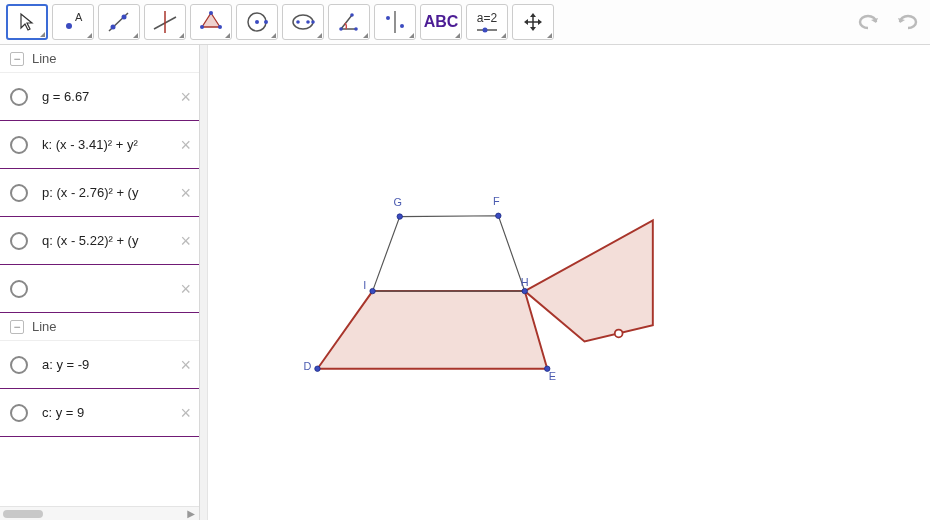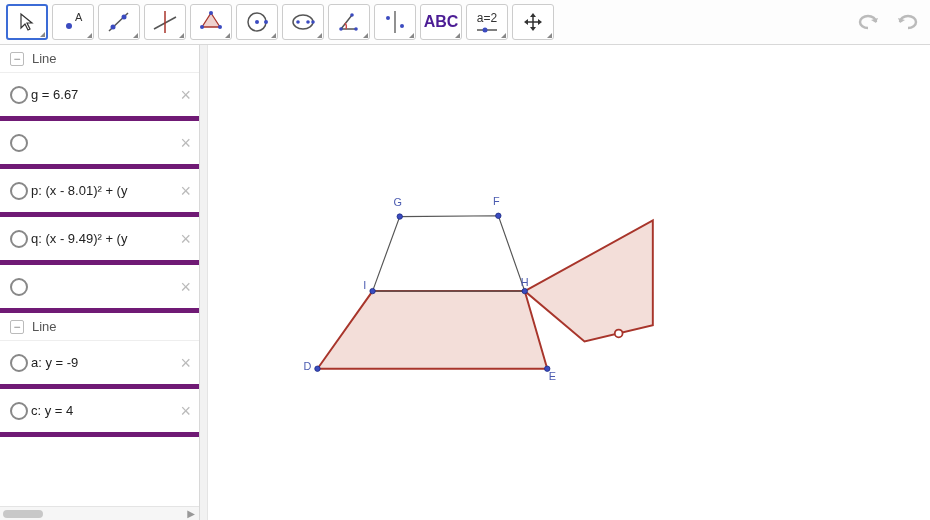--- a/index.html
+++ b/index.html
@@ -41,22 +41,22 @@
   .section-header {
     display: flex; align-items: center; gap: 8px; padding: 6px 10px;
     font-size: 13px; color: #555; border-bottom: 1px solid #eee;
   }
   .section-toggle {
     width: 14px; height: 14px; border: 1px solid #bbb; border-radius: 2px;
     display: flex; align-items: center; justify-content: center;
     font-size: 12px; color: #888; line-height: 1;
   }
   .row {
-    display: flex; align-items: center; gap: 3px; padding: 10px 10px;
-    border-bottom: 5px solid #701a75; position: relative; height: 48px;
+    display: flex; align-items: center; gap: 14px; padding: 10px 10px;
+    border-bottom: 1px solid #701a75; position: relative; height: 48px;
   }
   .vis-circle {
     width: 18px; height: 18px; border: 2px solid #888; border-radius: 50%;
     flex-shrink: 0;
   }
   .row .label {
     font-size: 13px; color: #222; flex: 1; white-space: nowrap; overflow: hidden;
     text-overflow: ellipsis;
   }
   .row .x {
@@ -199,48 +199,49 @@
             <span class="section-toggle">−</span>
             <span>Line</span>
           </div>
           <div class="row">
       <div class="vis-circle"></div>
       <div class="label">g = 6.67</div>
       <div class="x">×</div>
           </div>
           <div class="row">
       <div class="vis-circle"></div>
-      <div class="x">×</div>
-          </div>
-          <div class="row">
-      <div class="vis-circle"></div>
-      <div class="label">p: (x - 8.01)² + (y</div>
-      <div class="x">×</div>
-          </div>
-          <div class="row">
-      <div class="vis-circle"></div>
-      <div class="label">q: (x - 9.49)² + (y</div>
+      <div class="label">k: (x - 3.41)² + y²</div>
+      <div class="x">×</div>
+          </div>
+          <div class="row">
+      <div class="vis-circle"></div>
+      <div class="label">p: (x - 2.76)² + (y</div>
+      <div class="x">×</div>
+          </div>
+          <div class="row">
+      <div class="vis-circle"></div>
+      <div class="label">q: (x - 5.22)² + (y</div>
       <div class="x">×</div>
           </div>
           <div class="row">
       <div class="vis-circle"></div>
       <div class="x">×</div>
           </div>
           <div class="section-header">
             <span class="section-toggle">−</span>
             <span>Line</span>
           </div>
           <div class="row">
       <div class="vis-circle"></div>
       <div class="label">a: y = -9</div>
       <div class="x">×</div>
           </div>
           <div class="row">
       <div class="vis-circle"></div>
-      <div class="label">c: y = 4</div>
+      <div class="label">c: y = 9</div>
       <div class="x">×</div>
           </div>
         </div>
       <div class="hscroll">
         <div class="thumb"></div>
         <div class="arrow">▶</div>
       </div>
     </div>
     <div class="gutter"></div>
     <div class="canvas-wrap">

